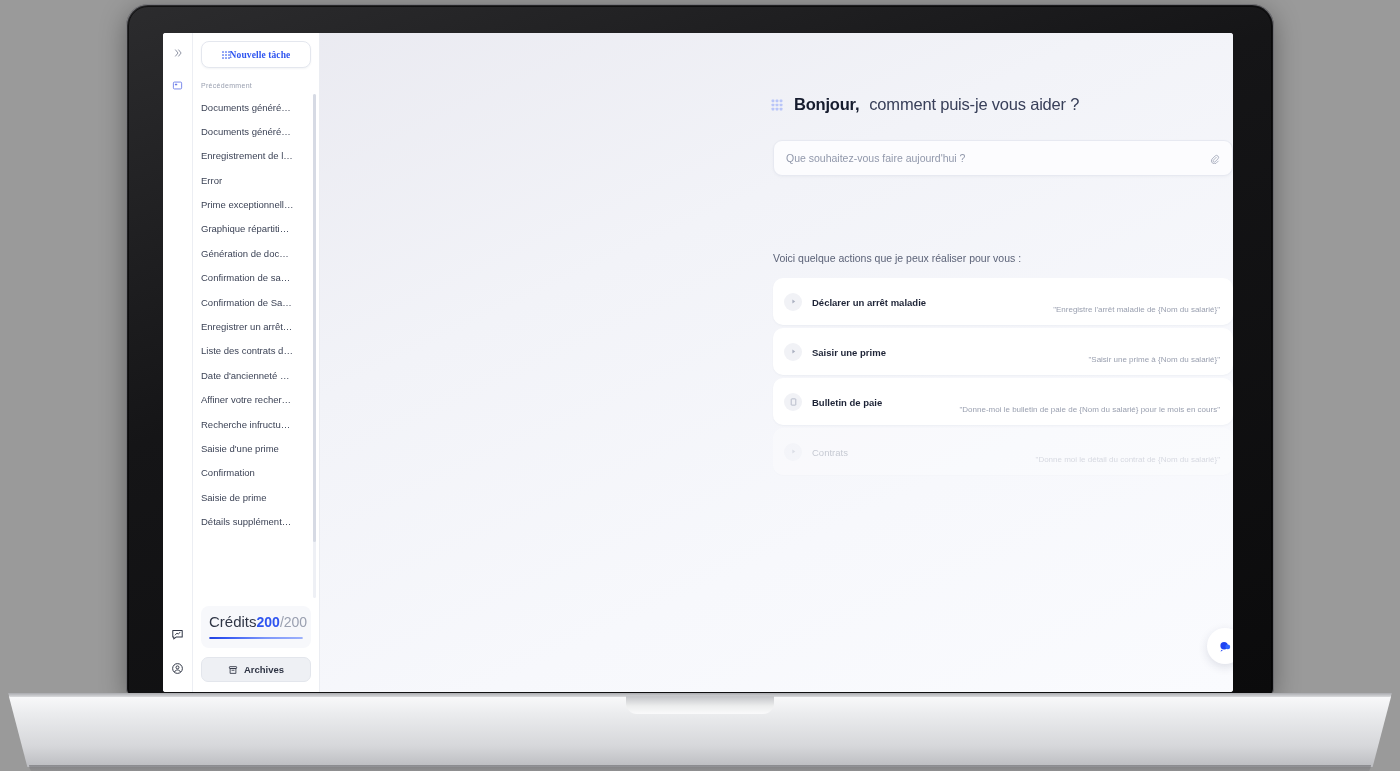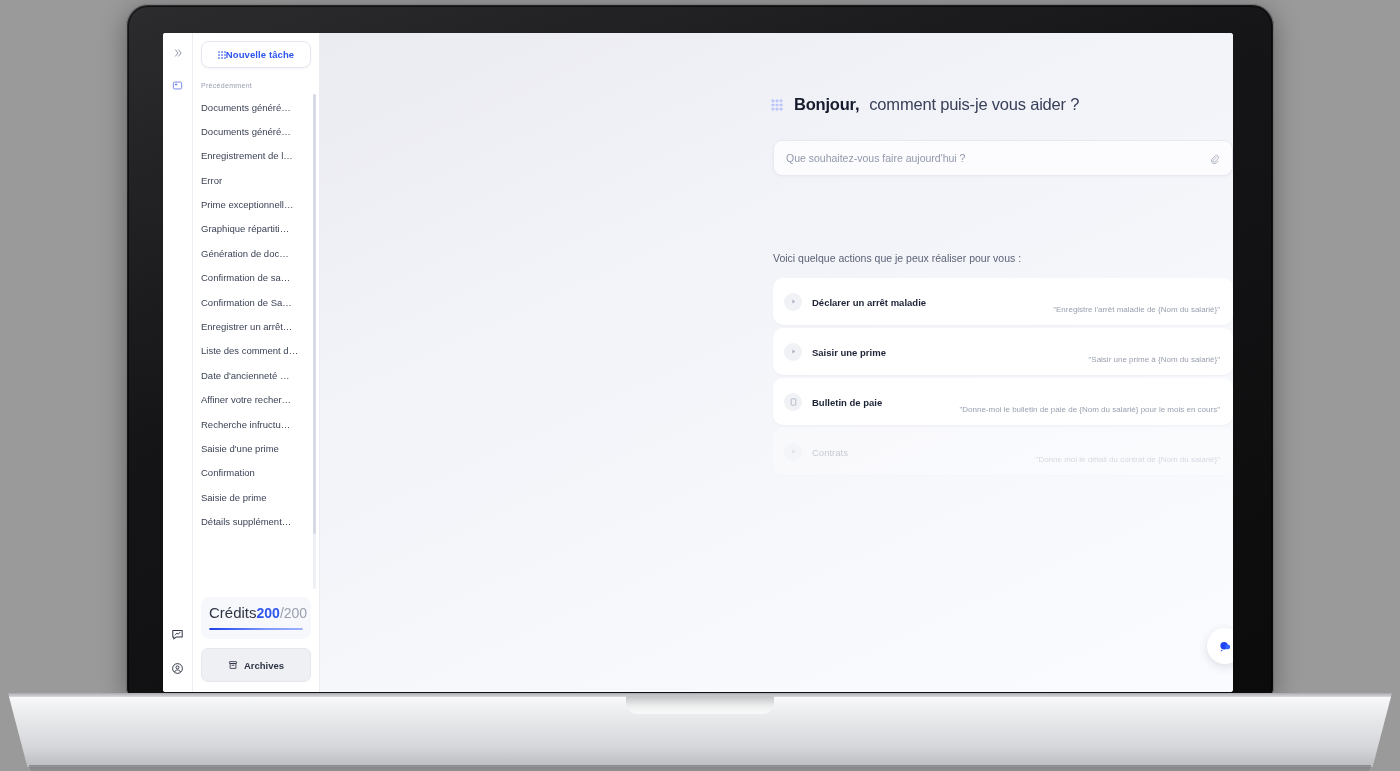--- a/index.html
+++ b/index.html
@@ -105,20 +105,21 @@
   }
   .sidebar-top { padding: 8px 8px 4px 8px; }
   .new-task-btn {
     width: 100%; height: 27px;
     border: 1px solid #e4e7ee; border-radius: 8px;
     background: #fff;
     display: flex; align-items: center; justify-content: center; 
     color: #2f55f0; font-size: 9.5px; font-weight: 700;
     cursor: pointer; letter-spacing: .1px;
     box-shadow: 0 1px 2px rgba(20,30,70,0.05);
+    font-family: Liberation Serif, serif;
   }
   .grid-icon {
     display: inline-grid; grid-template-columns: repeat(3, 2px);
     grid-template-rows: repeat(3, 2px); gap: 1px;
   }
   .grid-icon i { background: #8fa4f5; border-radius: .5px; display: block; }
 
   .hist-wrap { flex: 1 1 auto; position: relative; overflow: hidden; padding-left: 8px; }
   .hist-label {
     font-size: 7px; color: #9aa0b0; letter-spacing: .3px;
@@ -151,21 +152,21 @@
   .credits-bar {
     margin-top: 7px; height: 2.5px; border-radius: 2px;
     background: #e6e9f2; overflow: hidden; position: relative;
   }
   .credits-bar-fill {
     position: absolute; left: 0; top: 0; bottom: 0; width: 100%;
     background: linear-gradient(90deg, #1f40e0 0%, #3558f2 18%, #7d97fa 60%, #9db1fc 100%);
     border-radius: 2px;
   }
   .archives-btn {
-    margin-top: 9px; width: 100%; height: 34px;
+    margin-top: 9px; width: 100%; height: 25px;
     background: #eef0f4; border: 1px solid #e3e6ec; border-radius: 7px;
     display: flex; align-items: center; justify-content: center; gap: 6px;
     font-size: 9.5px; font-weight: 700; color: #2f3545; cursor: pointer;
   }
 
   
   .main {
     flex: 1 1 auto; position: relative; overflow: hidden;
     display: flex; flex-direction: column; align-items: flex-end; margin-left: 38px;
   }
@@ -300,21 +301,21 @@
               <div class="hist-item">Documents généré…</div>
               <div class="hist-item">Documents généré…</div>
               <div class="hist-item">Enregistrement de l…</div>
               <div class="hist-item">Error</div>
               <div class="hist-item">Prime exceptionnell…</div>
               <div class="hist-item">Graphique répartiti…</div>
               <div class="hist-item">Génération de doc…</div>
               <div class="hist-item">Confirmation de sa…</div>
               <div class="hist-item">Confirmation de Sa…</div>
               <div class="hist-item">Enregistrer un arrêt…</div>
-              <div class="hist-item">Liste des comment d…</div>
+              <div class="hist-item">Liste des contrats d…</div>
               <div class="hist-item">Date d'ancienneté …</div>
               <div class="hist-item">Affiner votre recher…</div>
               <div class="hist-item">Recherche infructu…</div>
               <div class="hist-item">Saisie d'une prime</div>
               <div class="hist-item">Confirmation</div>
               <div class="hist-item">Saisie de prime</div>
               <div class="hist-item">Détails supplément…</div>
             </div>
           <div class="hist-scroll">
             <div class="hist-scroll-thumb"></div>

